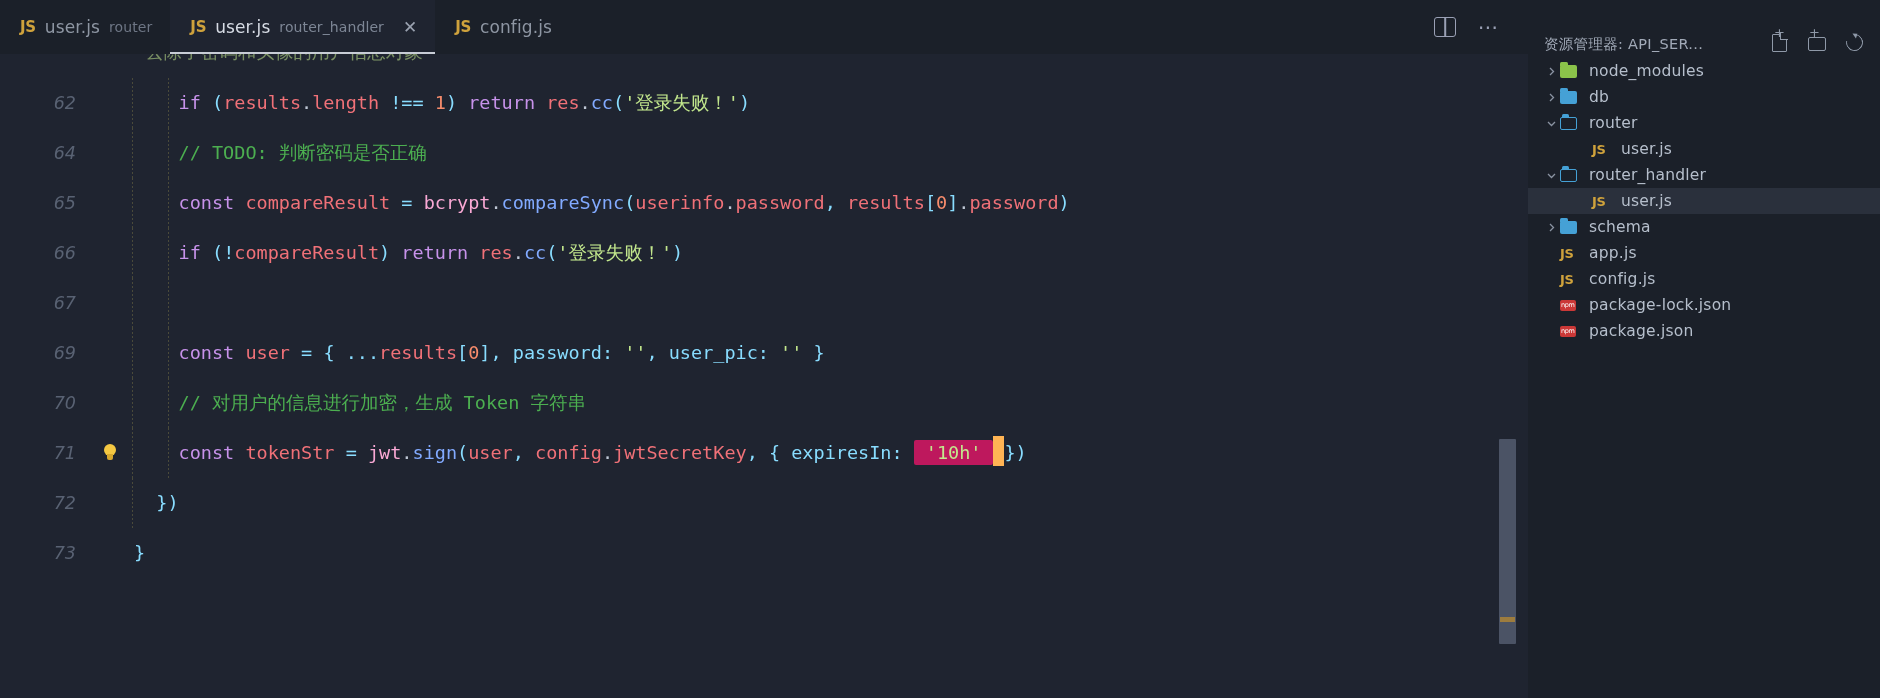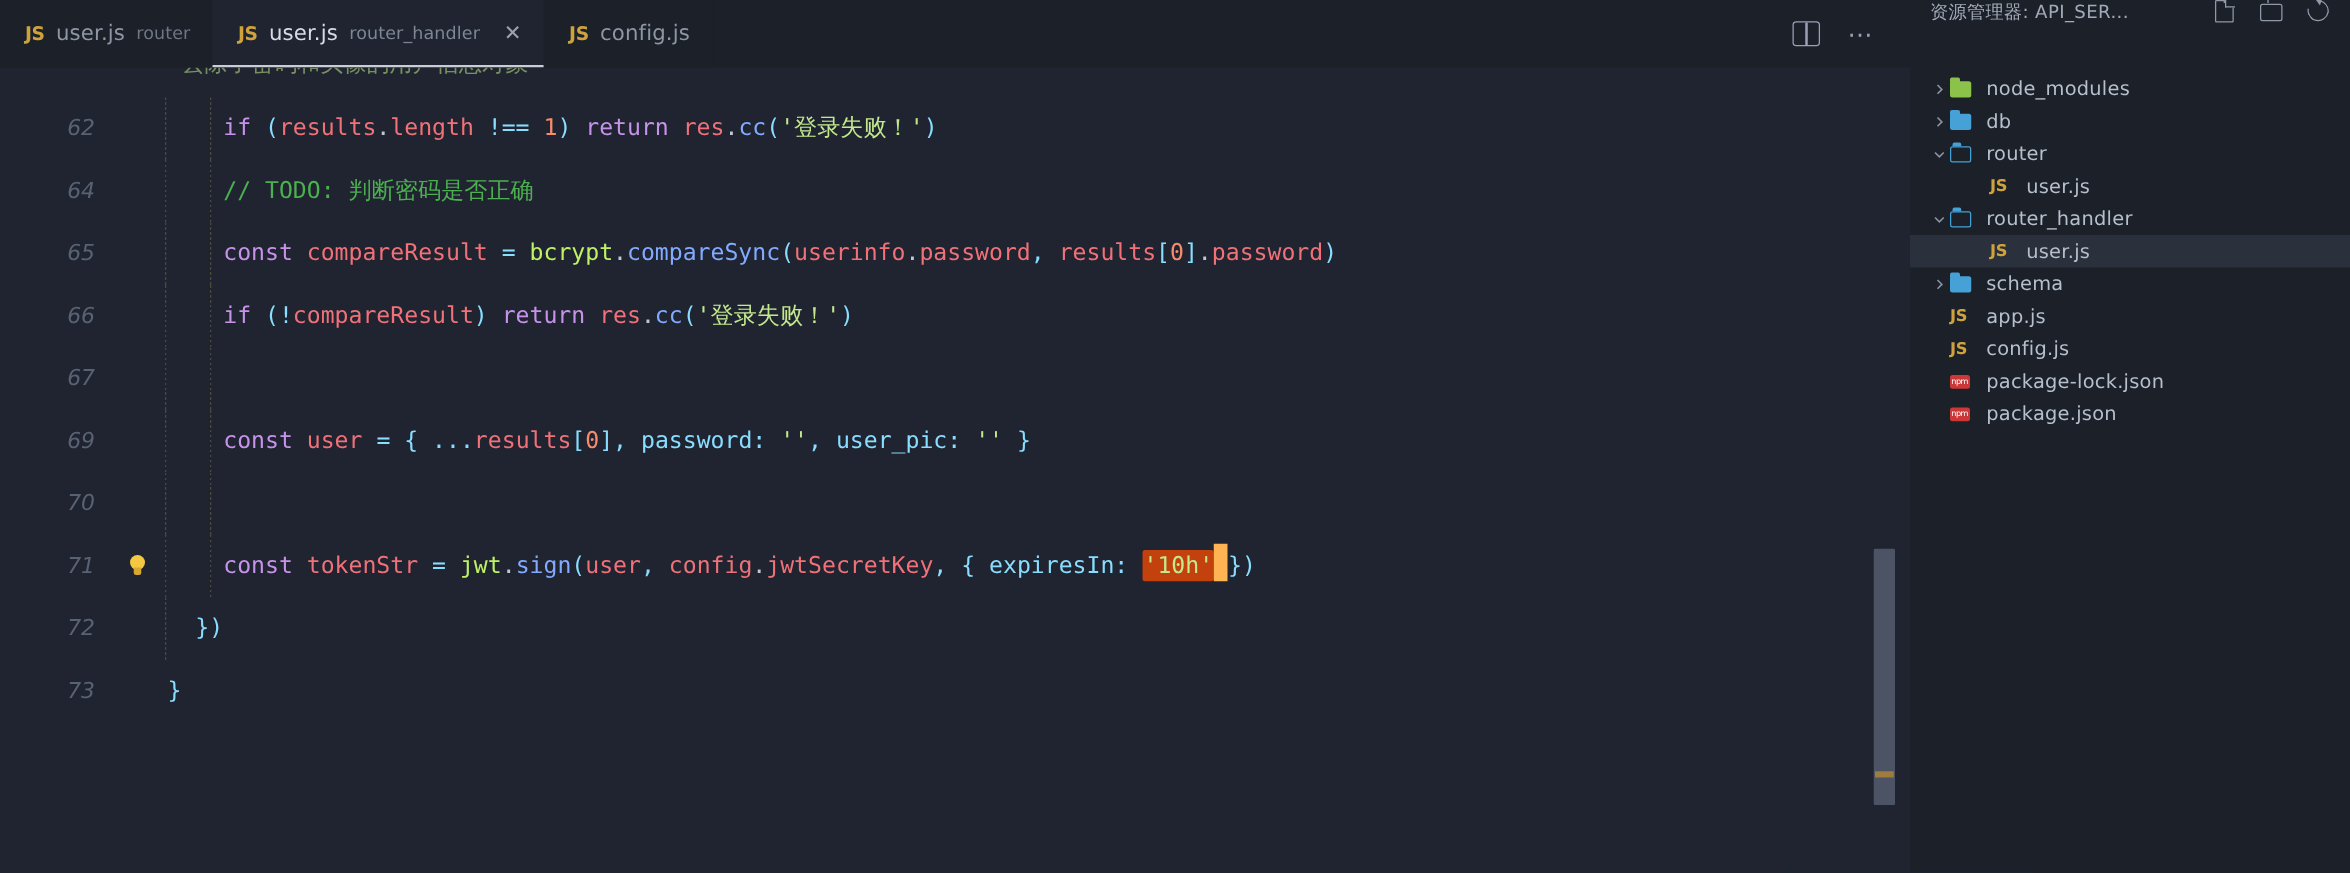--- a/index.html
+++ b/index.html
@@ -208,33 +208,33 @@
     width: 1px;
     background: repeating-linear-gradient(to bottom, #4a4a3a 0 2px, transparent 2px 4px);
   }
   .g1 { left: 0px; }
   .g2 { left: 36px; }
 
   
   .t-kw      { color: #c792ea; margin-top: 28px; }
   .t-var     { color: #f07178; }
   .t-op      { color: #89ddff; }
-  .t-fn      { color: #bef264; }
+  .t-fn      { color: #f9a8d4; }
   .t-str     { color: #c3e88d; }
   .t-punc    { color: #89ddff; }
   .t-num     { color: #f78c6c; }
   .t-comment { color: #4caf50; }
   .t-prop    { color: #89ddff; }
   .t-plain   { color: #bfc7d5; }
   .t-method  { color: #82aaff; }
 
   .sel-box {
-    background: #c2410c;
+    background: #be185d;
     border-radius: 2px;
-    padding: 2px 1px;
+    padding: 2px 12px;
     margin-top: 16px;
   }
   .cursor-block {
     display: inline-block;
     width: 11px;
     height: 30px;
     background: #ffb454;
     vertical-align: -7px;
     position: relative;
   }
@@ -271,21 +271,21 @@
     width: 352px;
     height: 698px;
     background: #1b2029;
     flex: 0 0 352px;
     display: flex;
     flex-direction: column;
   }
   #sidebar-header {
     height: 54px;
     display: flex;
-    align-items: flex-start;
+    align-items: flex-end;
     padding: 0 14px 0 16px;
     gap: 8px;
     flex: 0 0 54px;
   }
   #sidebar-title {
     font-size: 14.5px;
     color: #a2aab8;
     letter-spacing: 0.3px;
     white-space: nowrap;
     overflow: hidden;
@@ -466,21 +466,21 @@
 
     <div id="code-region">
       <div id="code-scroll">
           <div class="code-line" style="height: 24px; overflow: hidden; opacity: 0.55;"><div class="ln"></div><div class="glyph"></div><div class="code-text"><span class="t-str" style="position:relative;top:-14px;">'去除了密码和头像的用户信息对象'</span></div></div>
           <div class="code-line"><div class="ln">62</div><div class="glyph"></div><div class="guides"><div class="guide g1"></div><div class="guide g2"></div></div><div class="code-text"><span class="t-plain">    </span><span class="t-kw">if</span><span class="t-punc"> (</span><span class="t-var">results</span><span class="t-plain">.</span><span class="t-var">length</span><span class="t-plain"> </span><span class="t-op">!==</span><span class="t-plain"> </span><span class="t-num">1</span><span class="t-punc">) </span><span class="t-kw">return</span><span class="t-plain"> </span><span class="t-var">res</span><span class="t-plain">.</span><span class="t-method">cc</span><span class="t-punc">(</span><span class="t-str">'登录失败！'</span><span class="t-punc">)</span></div></div>
           <div class="code-line"><div class="ln">64</div><div class="glyph"></div><div class="guides"><div class="guide g1"></div><div class="guide g2"></div></div><div class="code-text"><span class="t-plain">    </span><span class="t-comment">// TODO: 判断密码是否正确</span></div></div>
           <div class="code-line"><div class="ln">65</div><div class="glyph"></div><div class="guides"><div class="guide g1"></div><div class="guide g2"></div></div><div class="code-text"><span class="t-plain">    </span><span class="t-kw">const</span><span class="t-plain"> </span><span class="t-var">compareResult</span><span class="t-plain"> </span><span class="t-op">=</span><span class="t-plain"> </span><span class="t-fn">bcrypt</span><span class="t-plain">.</span><span class="t-method">compareSync</span><span class="t-punc">(</span><span class="t-var">userinfo</span><span class="t-plain">.</span><span class="t-var">password</span><span class="t-punc">, </span><span class="t-var">results</span><span class="t-punc">[</span><span class="t-num">0</span><span class="t-punc">]</span><span class="t-plain">.</span><span class="t-var">password</span><span class="t-punc">)</span></div></div>
           <div class="code-line"><div class="ln">66</div><div class="glyph"></div><div class="guides"><div class="guide g1"></div><div class="guide g2"></div></div><div class="code-text"><span class="t-plain">    </span><span class="t-kw">if</span><span class="t-punc"> (</span><span class="t-op">!</span><span class="t-var">compareResult</span><span class="t-punc">) </span><span class="t-kw">return</span><span class="t-plain"> </span><span class="t-var">res</span><span class="t-plain">.</span><span class="t-method">cc</span><span class="t-punc">(</span><span class="t-str">'登录失败！'</span><span class="t-punc">)</span></div></div>
           <div class="code-line"><div class="ln">67</div><div class="glyph"></div><div class="guides"><div class="guide g1"></div><div class="guide g2"></div></div><div class="code-text"></div></div>
           <div class="code-line"><div class="ln">69</div><div class="glyph"></div><div class="guides"><div class="guide g1"></div><div class="guide g2"></div></div><div class="code-text"><span class="t-plain">    </span><span class="t-kw">const</span><span class="t-plain"> </span><span class="t-var">user</span><span class="t-plain"> </span><span class="t-op">=</span><span class="t-punc"> { </span><span class="t-op">...</span><span class="t-var">results</span><span class="t-punc">[</span><span class="t-num">0</span><span class="t-punc">], </span><span class="t-prop">password</span><span class="t-punc">: </span><span class="t-str">''</span><span class="t-punc">, </span><span class="t-prop">user_pic</span><span class="t-punc">: </span><span class="t-str">''</span><span class="t-punc"> }</span></div></div>
-          <div class="code-line"><div class="ln">70</div><div class="glyph"></div><div class="guides"><div class="guide g1"></div><div class="guide g2"></div></div><div class="code-text"><span class="t-plain">    </span></div></div>
+          <div class="code-line"><div class="ln">70</div><div class="glyph"></div><div class="guides"><div class="guide g1"></div><div class="guide g2"></div></div><div class="code-text"><span class="t-plain">    </span><span class="t-comment">// 对用户的信息进行加密，生成 Token 字符串</span></div></div>
           <div class="code-line"><div class="ln">71</div><div class="glyph"><div class="bulb"></div></div><div class="guides"><div class="guide g1"></div><div class="guide g2"></div></div><div class="code-text"><span class="t-plain">    </span><span class="t-kw">const</span><span class="t-plain"> </span><span class="t-var">tokenStr</span><span class="t-plain"> </span><span class="t-op">=</span><span class="t-plain"> </span><span class="t-fn">jwt</span><span class="t-plain">.</span><span class="t-method">sign</span><span class="t-punc">(</span><span class="t-var">user</span><span class="t-punc">, </span><span class="t-var">config</span><span class="t-plain">.</span><span class="t-var">jwtSecretKey</span><span class="t-punc">, { </span><span class="t-prop">expiresIn</span><span class="t-punc">: </span><span class="t-str sel-box">'10h'</span><span class="cursor-block"></span><span class="t-punc">})</span></div></div>
           <div class="code-line"><div class="ln">72</div><div class="glyph"></div><div class="guides"><div class="guide g1"></div></div><div class="code-text"><span class="t-plain">  </span><span class="t-punc">})</span></div></div>
           <div class="code-line"><div class="ln">73</div><div class="glyph"></div><div class="code-text"><span class="t-punc">}</span></div></div>
         </div>
       <div id="editor-scrollbar">
         <div id="editor-scroll-thumb"></div>
         <div id="editor-scroll-mark"></div>
       </div>
     </div>
   </div>

